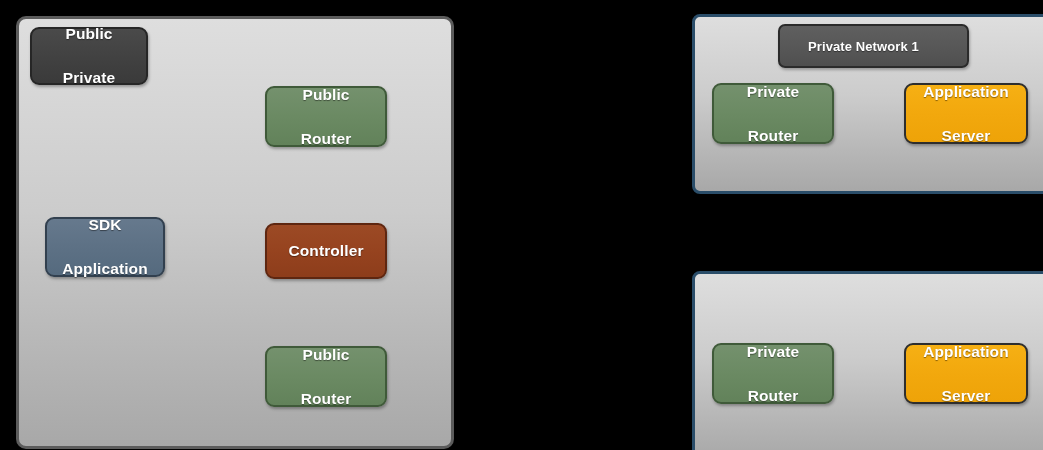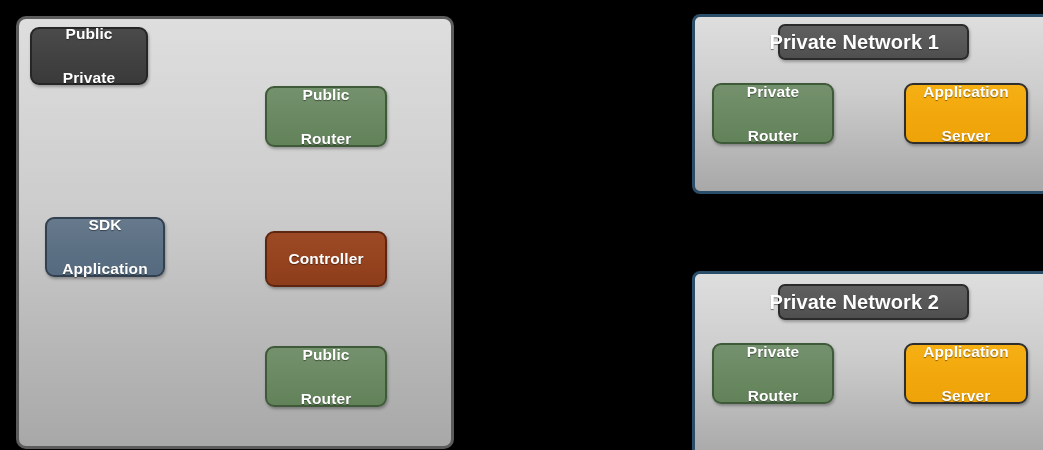--- a/index.html
+++ b/index.html
@@ -82,28 +82,28 @@
   .node-appserver {
     background: linear-gradient(to bottom, #f6b014 0%, #f2a80d 50%, #eea308 100%);
     border: 2px solid #2e2e2e;
   }
 
   
   .zone-title {
     position: absolute;
     display: flex;
     align-items: center;
-    justify-content: flex-end;
-    height: 36px;
+    justify-content: flex-start;
+    height: 44px;
     border-radius: 7px;
     background: linear-gradient(to bottom, #5f5f5f 0%, #575757 55%, #4f4f4f 100%);
     border: 2px solid #2b2b2b;
     color: #ffffff;
     font-weight: bold;
-    font-size: 20px;
+    font-size: 13px;
     letter-spacing: 0.1px;
     text-shadow: 0 1px 1px rgba(0,0,0,0.45);
     box-shadow: 1px 2px 3px rgba(0,0,0,0.28);
     white-space: nowrap;
     padding: 0 16px;
   }
 </style>
 </head>
 <body>
 
@@ -117,21 +117,21 @@
   <div class="node node-router" style="left:246px; top:67px; width:122px; height:61px;">
     <span>Public</span>
     <span>Router</span>
   </div>
 
   <div class="node node-sdk" style="left:26px; top:198px; width:120px; height:60px;">
     <span>SDK</span>
     <span>Application</span>
   </div>
 
-  <div class="node node-controller" style="left:246px; top:212px; width:122px; height:56px;text-align:right;">
+  <div class="node node-controller" style="left:246px; top:204px; width:122px; height:56px;text-align:right;">
     <span>Controller</span>
   </div>
 
   <div class="node node-router" style="left:246px; top:327px; width:122px; height:61px;">
     <span>Public</span>
     <span>Router</span>
   </div>
 
 </div>
 
@@ -148,23 +148,20 @@
 
   <div class="node node-appserver" style="left:209px; top:66px; width:124px; height:61px;">
     <span>Application</span>
     <span>Server</span>
   </div>
 
 </div>
 
 <div class="zone zone-private zone-private-2">
 
-  <div class="zone-title" style="left:83px; top:10px; width:191px;">
-    <span>Private Network 2</span>
-  </div>
 
   <div class="node node-router" style="left:17px; top:69px; width:122px; height:61px;">
     <span>Private</span>
     <span>Router</span>
   </div>
 
   <div class="node node-appserver" style="left:209px; top:69px; width:124px; height:61px;">
     <span>Application</span>
     <span>Server</span>
   </div>

